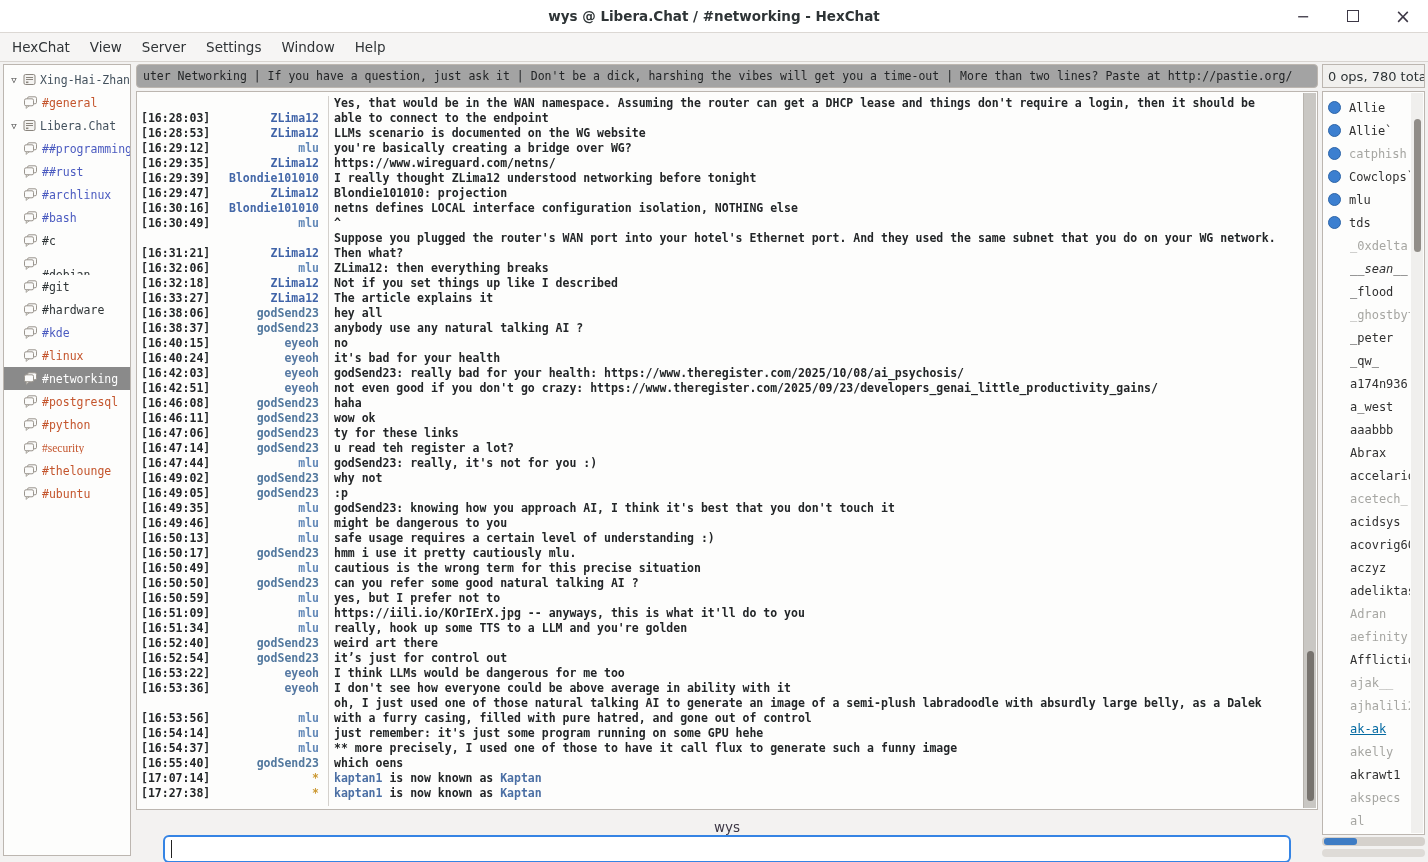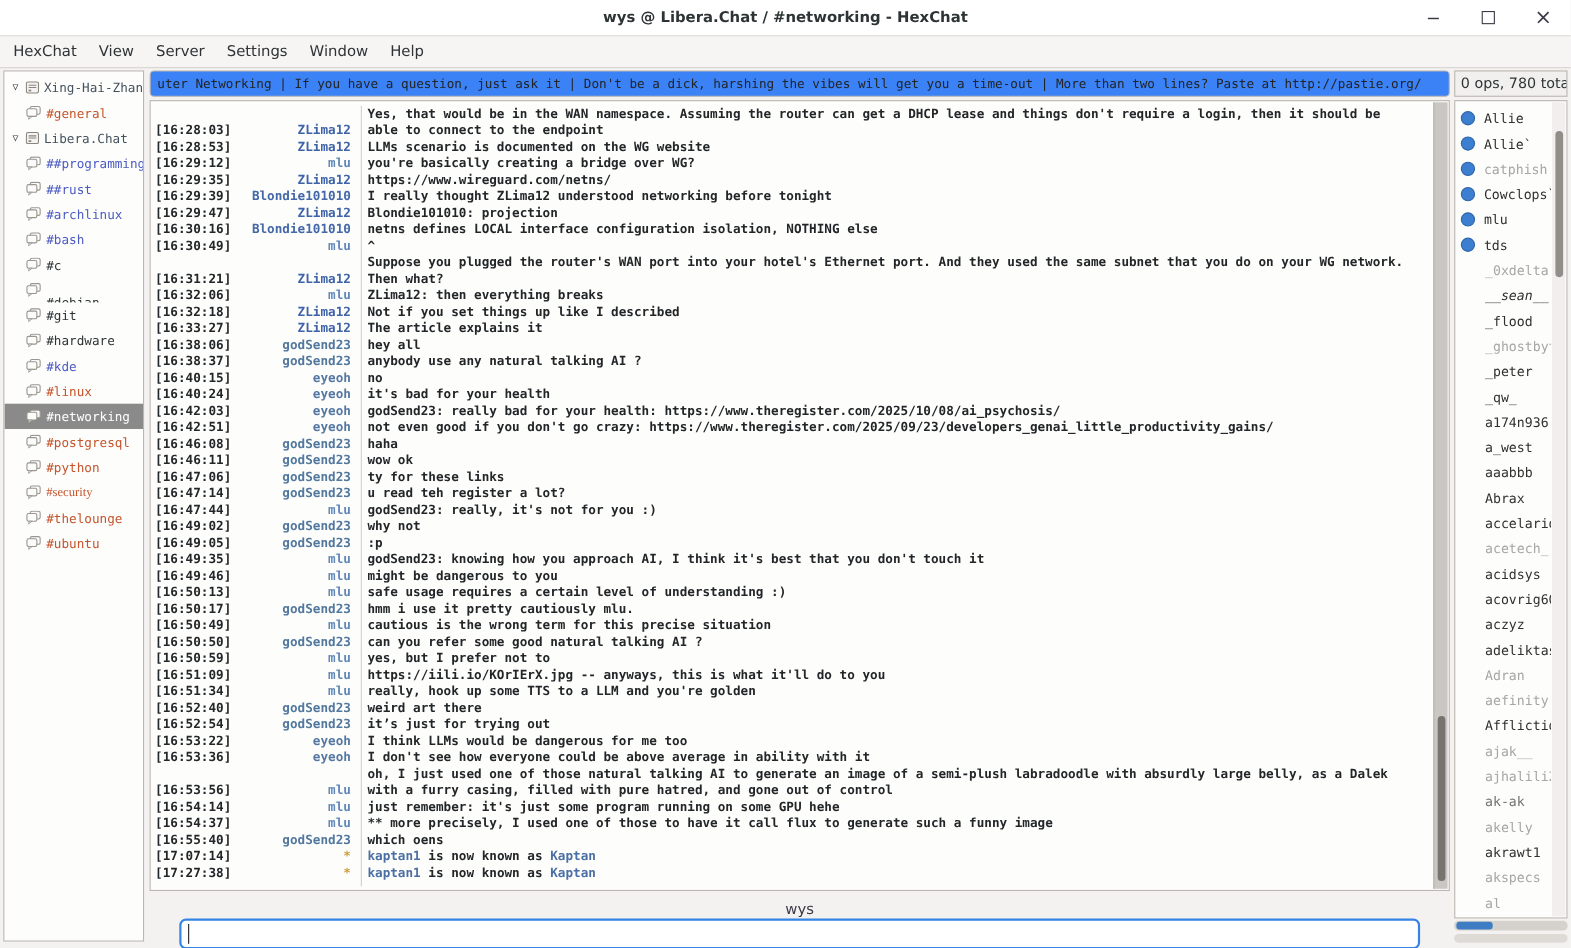--- a/index.html
+++ b/index.html
@@ -27,21 +27,21 @@
     background:#fdfdfc; border:1px solid #bcb6b0; overflow:hidden; padding-top:3px;
     font-family:"DejaVu Sans Mono", monospace; font-size:11.5px; }
   .tree-row { height:23px; display:flex; align-items:center; white-space:nowrap; overflow:hidden; }
   .tree-row.selected { background:#8a8a8a; }
   .expander { width:14px; text-align:center; font-size:9px; color:#3a3a3a; margin-left:3px; flex:0 0 auto; }
   .tree-indent { width:17px; flex:0 0 auto; }
   .tree-icon { flex:0 0 auto; margin:0 4px 0 2px; }
   .tree-label { overflow:hidden; }
 
   .center { position:absolute; left:136px; top:2px; width:1182px; }
-  .topic-bar { height:24px; background:#3b82f6; border:1px solid #bcb6b0; border-radius:4px;
+  .topic-bar { height:24px; background:#a3a3a3; border:1px solid #bcb6b0; border-radius:4px;
     width:100%; padding:0 6px; font-family:"DejaVu Sans Mono", monospace; font-size:11.5px;
     color:#222426; white-space:nowrap; overflow:hidden; outline:none; display:block; }
   .chat-box { position:relative; margin-top:3px; height:719px; background:#fdfdfc;
     border:1px solid #bcb6b0; overflow:hidden; }
   .chat-lines { position:absolute; left:4px; top:4px; right:18px; bottom:3px; overflow:hidden;
     font-family:"DejaVu Sans Mono", monospace; font-size:11.5px; line-height:15px; color:#232628; }
   .chat-sep { position:absolute; left:187px; top:0; bottom:0; width:1px; background:#d4d1cd; }
   .msg-row { display:flex; align-items:flex-end; min-height:15px;font-weight:bold; }
   .msg-ts { flex:0 0 76px; white-space:nowrap; }
   .msg-nick { flex:0 0 102px; text-align:right; white-space:nowrap; overflow:hidden; }
@@ -454,21 +454,21 @@
             <span class="msg-text">really, hook up some TTS to a LLM and you're golden</span>
           </div>
           <div class="msg-row">
             <span class="msg-ts">[16:52:40]</span>
             <span class="msg-nick" style="color: rgb(82, 120, 158);">godSend23</span>
             <span class="msg-text">weird art there</span>
           </div>
           <div class="msg-row">
             <span class="msg-ts">[16:52:54]</span>
             <span class="msg-nick" style="color: rgb(82, 120, 158);">godSend23</span>
-            <span class="msg-text">it’s just for trying out</span>
+            <span class="msg-text">it’s just for control out</span>
           </div>
           <div class="msg-row">
             <span class="msg-ts">[16:53:22]</span>
             <span class="msg-nick" style="color: rgb(85, 120, 162);">eyeoh</span>
             <span class="msg-text">I think LLMs would be dangerous for me too</span>
           </div>
           <div class="msg-row">
             <span class="msg-ts">[16:53:36]</span>
             <span class="msg-nick" style="color: rgb(85, 120, 162);">eyeoh</span>
             <span class="msg-text">I don't see how everyone could be above average in ability with it</span>
@@ -624,21 +624,21 @@
           <div class="user-row">
             <span class="voice-spacer"></span>
             <span style="color: rgb(166, 166, 162);">ajak__</span>
           </div>
           <div class="user-row">
             <span class="voice-spacer"></span>
             <span style="color: rgb(166, 166, 162);">ajhalili2</span>
           </div>
           <div class="user-row">
             <span class="voice-spacer"></span>
-            <span style="color: #737373;">ak-ak</span>
+            <span style="color: #0369a1; text-decoration: underline;">ak-ak</span>
           </div>
           <div class="user-row">
             <span class="voice-spacer"></span>
             <span style="color: rgb(166, 166, 162);">akelly</span>
           </div>
           <div class="user-row">
             <span class="voice-spacer"></span>
             <span style="color: rgb(48, 48, 48);">akrawt1</span>
           </div>
           <div class="user-row">

